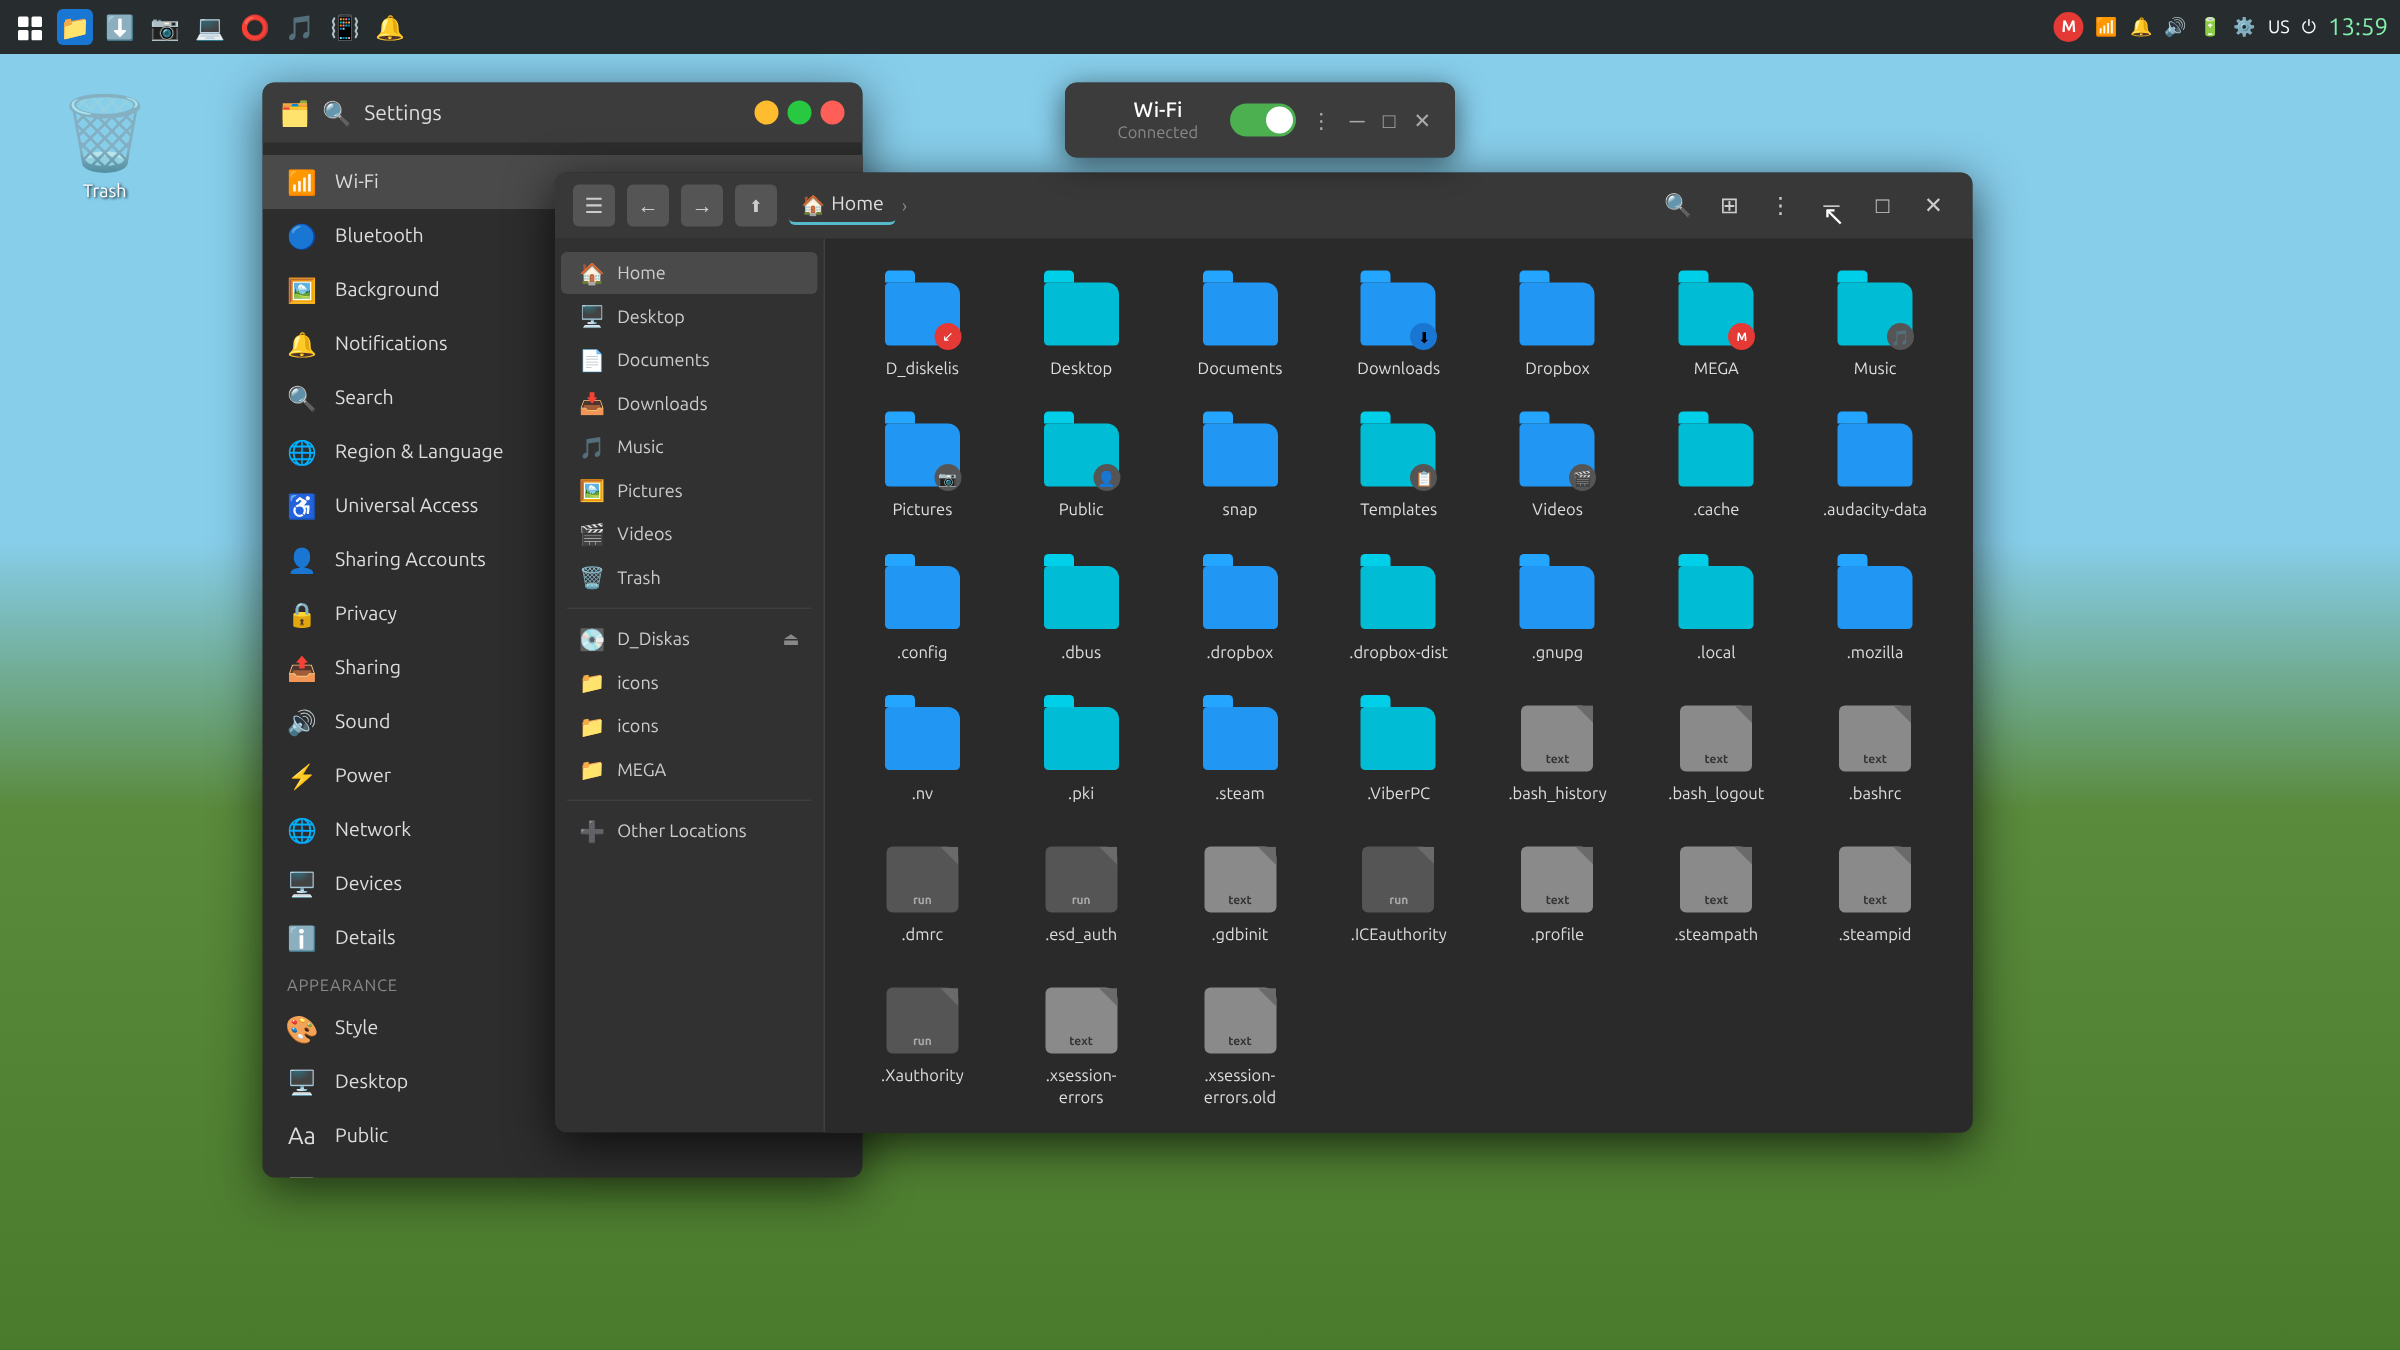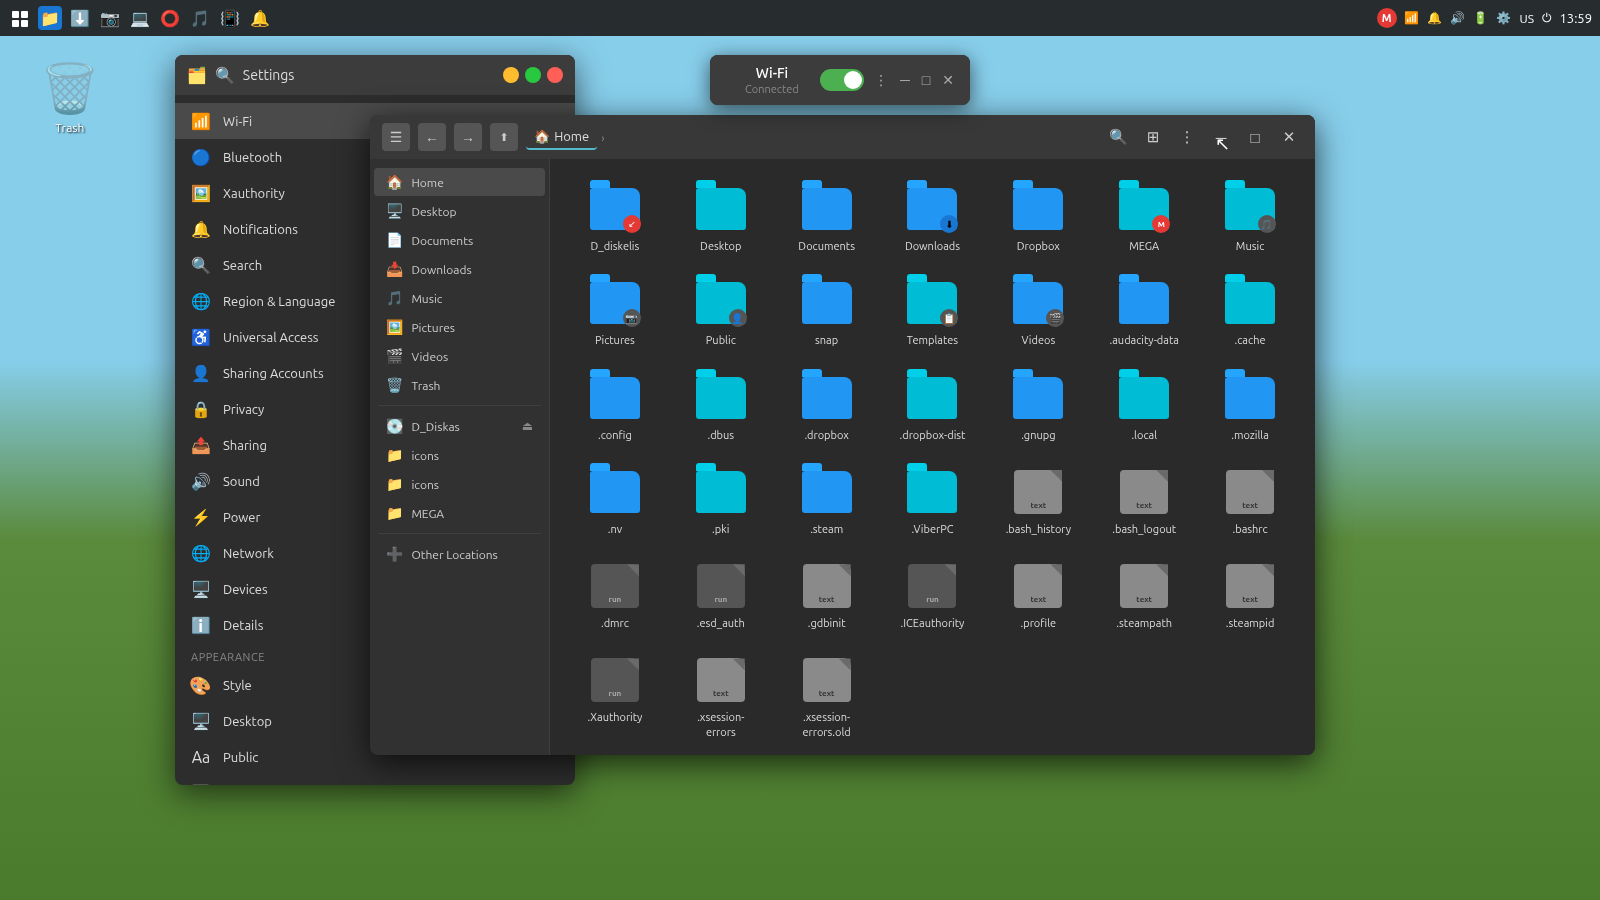--- a/index.html
+++ b/index.html
@@ -55,22 +55,22 @@
       gap: 8px;
     }
     .taskbar-right {
       display: flex;
       align-items: center;
       gap: 8px;
       font-size: 12px;
       color: #fff;
     }
     .taskbar-time {
-      font-size: 13px;
-      color: #ffffff;
+      font-size: 16px;
+      color: #86efac;
     }
 
     
     .trash-icon {
       position: absolute;
       top: 60px;
       left: 40px;
       display: flex;
       flex-direction: column;
       align-items: center;
@@ -514,21 +514,21 @@
     <div class="settings-item active">
       <span class="s-icon">📶</span>
       <span>Wi-Fi</span>
     </div>
     <div class="settings-item">
       <span class="s-icon">🔵</span>
       <span>Bluetooth</span>
     </div>
     <div class="settings-item">
       <span class="s-icon">🖼️</span>
-      <span>Xauthority</span>
+      <span>Background</span>
     </div>
     <div class="settings-item">
       <span class="s-icon">🔔</span>
       <span>Notifications</span>
     </div>
     <div class="settings-item">
       <span class="s-icon">🔍</span>
       <span>Search</span>
     </div>
     <div class="settings-item">
@@ -771,30 +771,30 @@
         <div class="fm-item">
           <div class="fm-item-icon">
             <div class="folder-icon folder-blue"></div>
             <div class="fm-item-badge" style="font-size:10px;">🎬</div>
           </div>
           <div class="fm-item-label">Videos</div>
         </div>
 
         <div class="fm-item">
           <div class="fm-item-icon">
+            <div class="folder-icon folder-cyan"></div>
+          </div>
+          <div class="fm-item-label">.cache</div>
+        </div>
+
+        <div class="fm-item">
+          <div class="fm-item-icon">
             <div class="folder-icon folder-blue"></div>
           </div>
           <div class="fm-item-label">.audacity-data</div>
-        </div>
-
-        <div class="fm-item">
-          <div class="fm-item-icon">
-            <div class="folder-icon folder-cyan"></div>
-          </div>
-          <div class="fm-item-label">.cache</div>
         </div>
 
         <div class="fm-item">
           <div class="fm-item-icon">
             <div class="folder-icon folder-blue"></div>
           </div>
           <div class="fm-item-label">.config</div>
         </div>
 
         <div class="fm-item">

